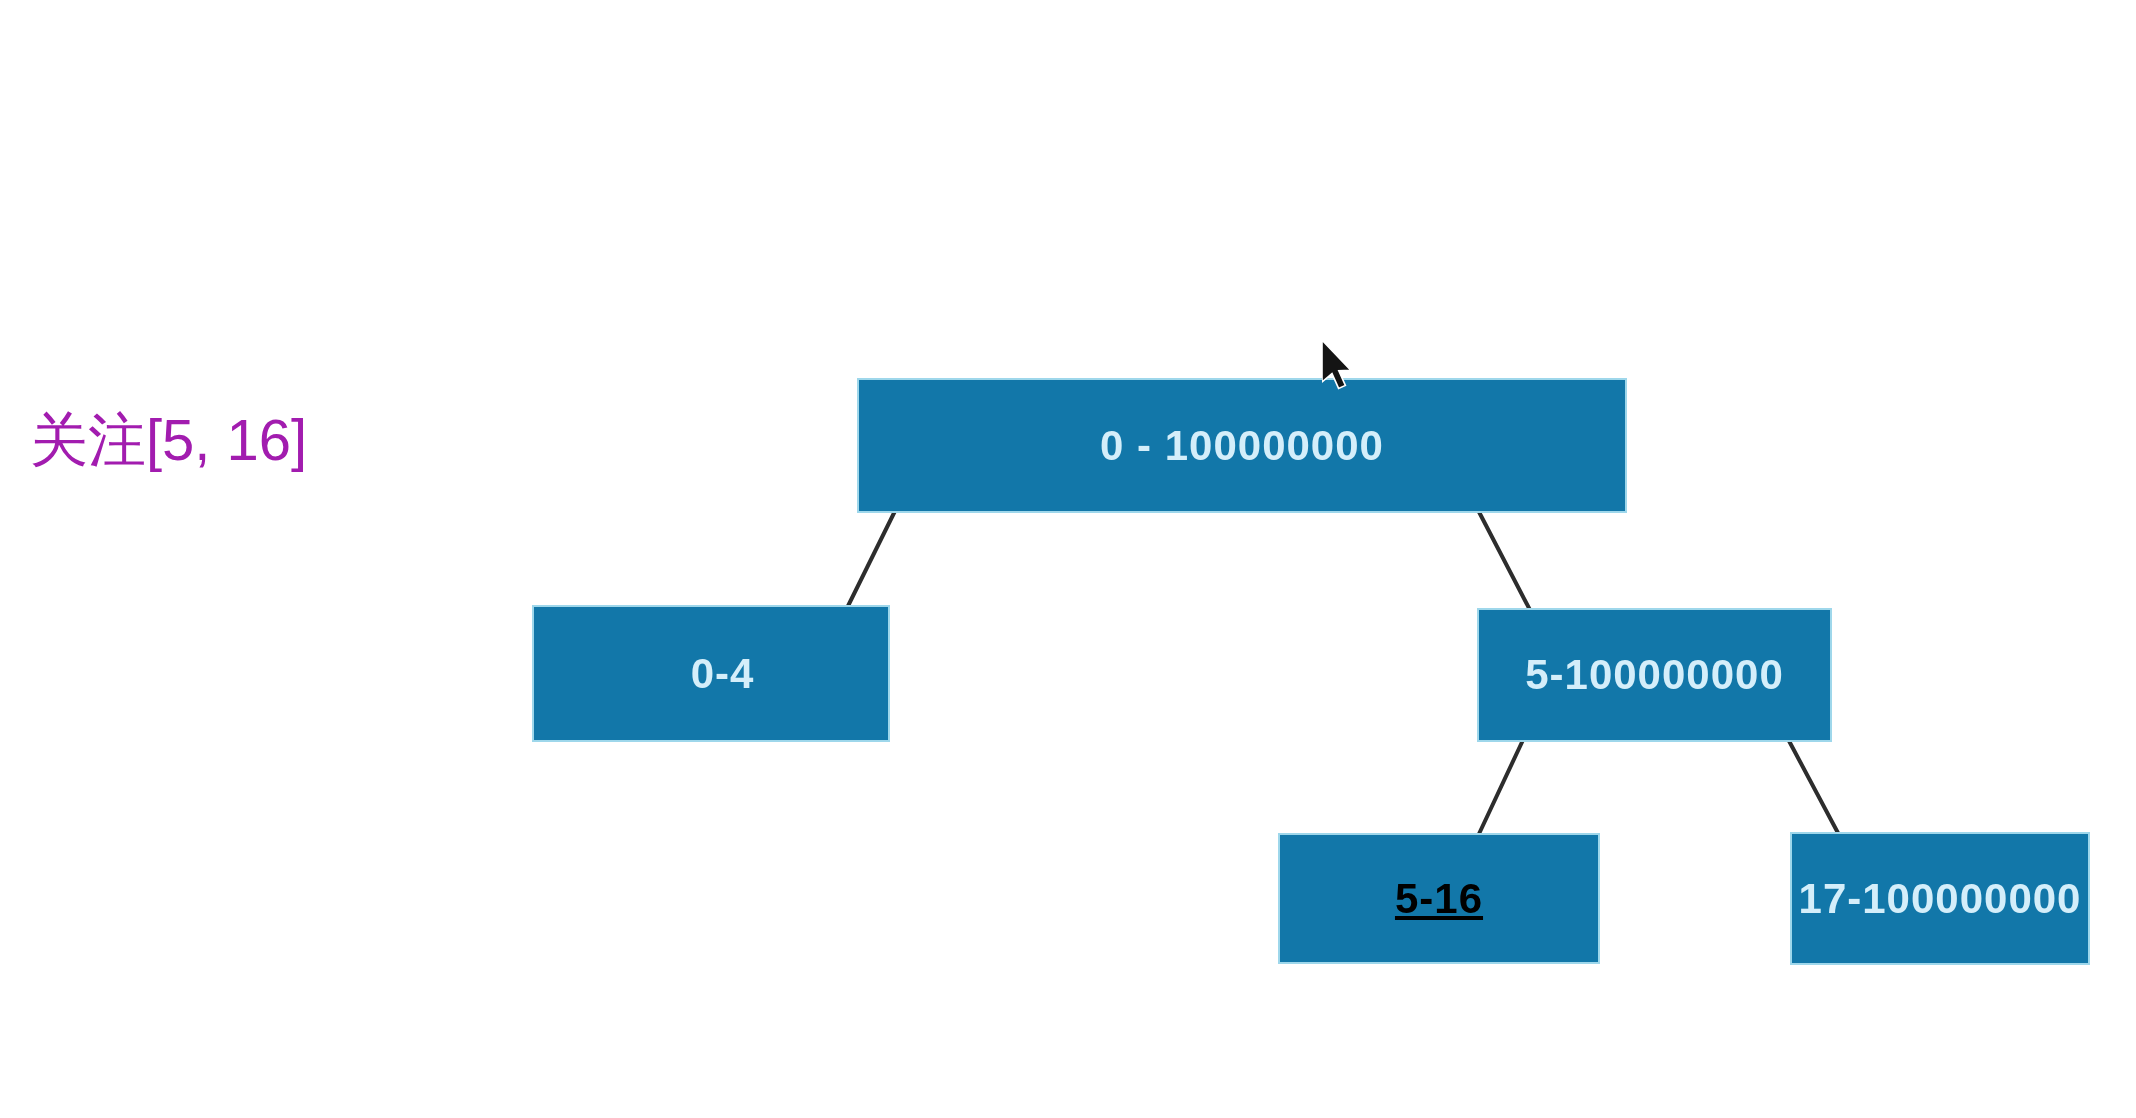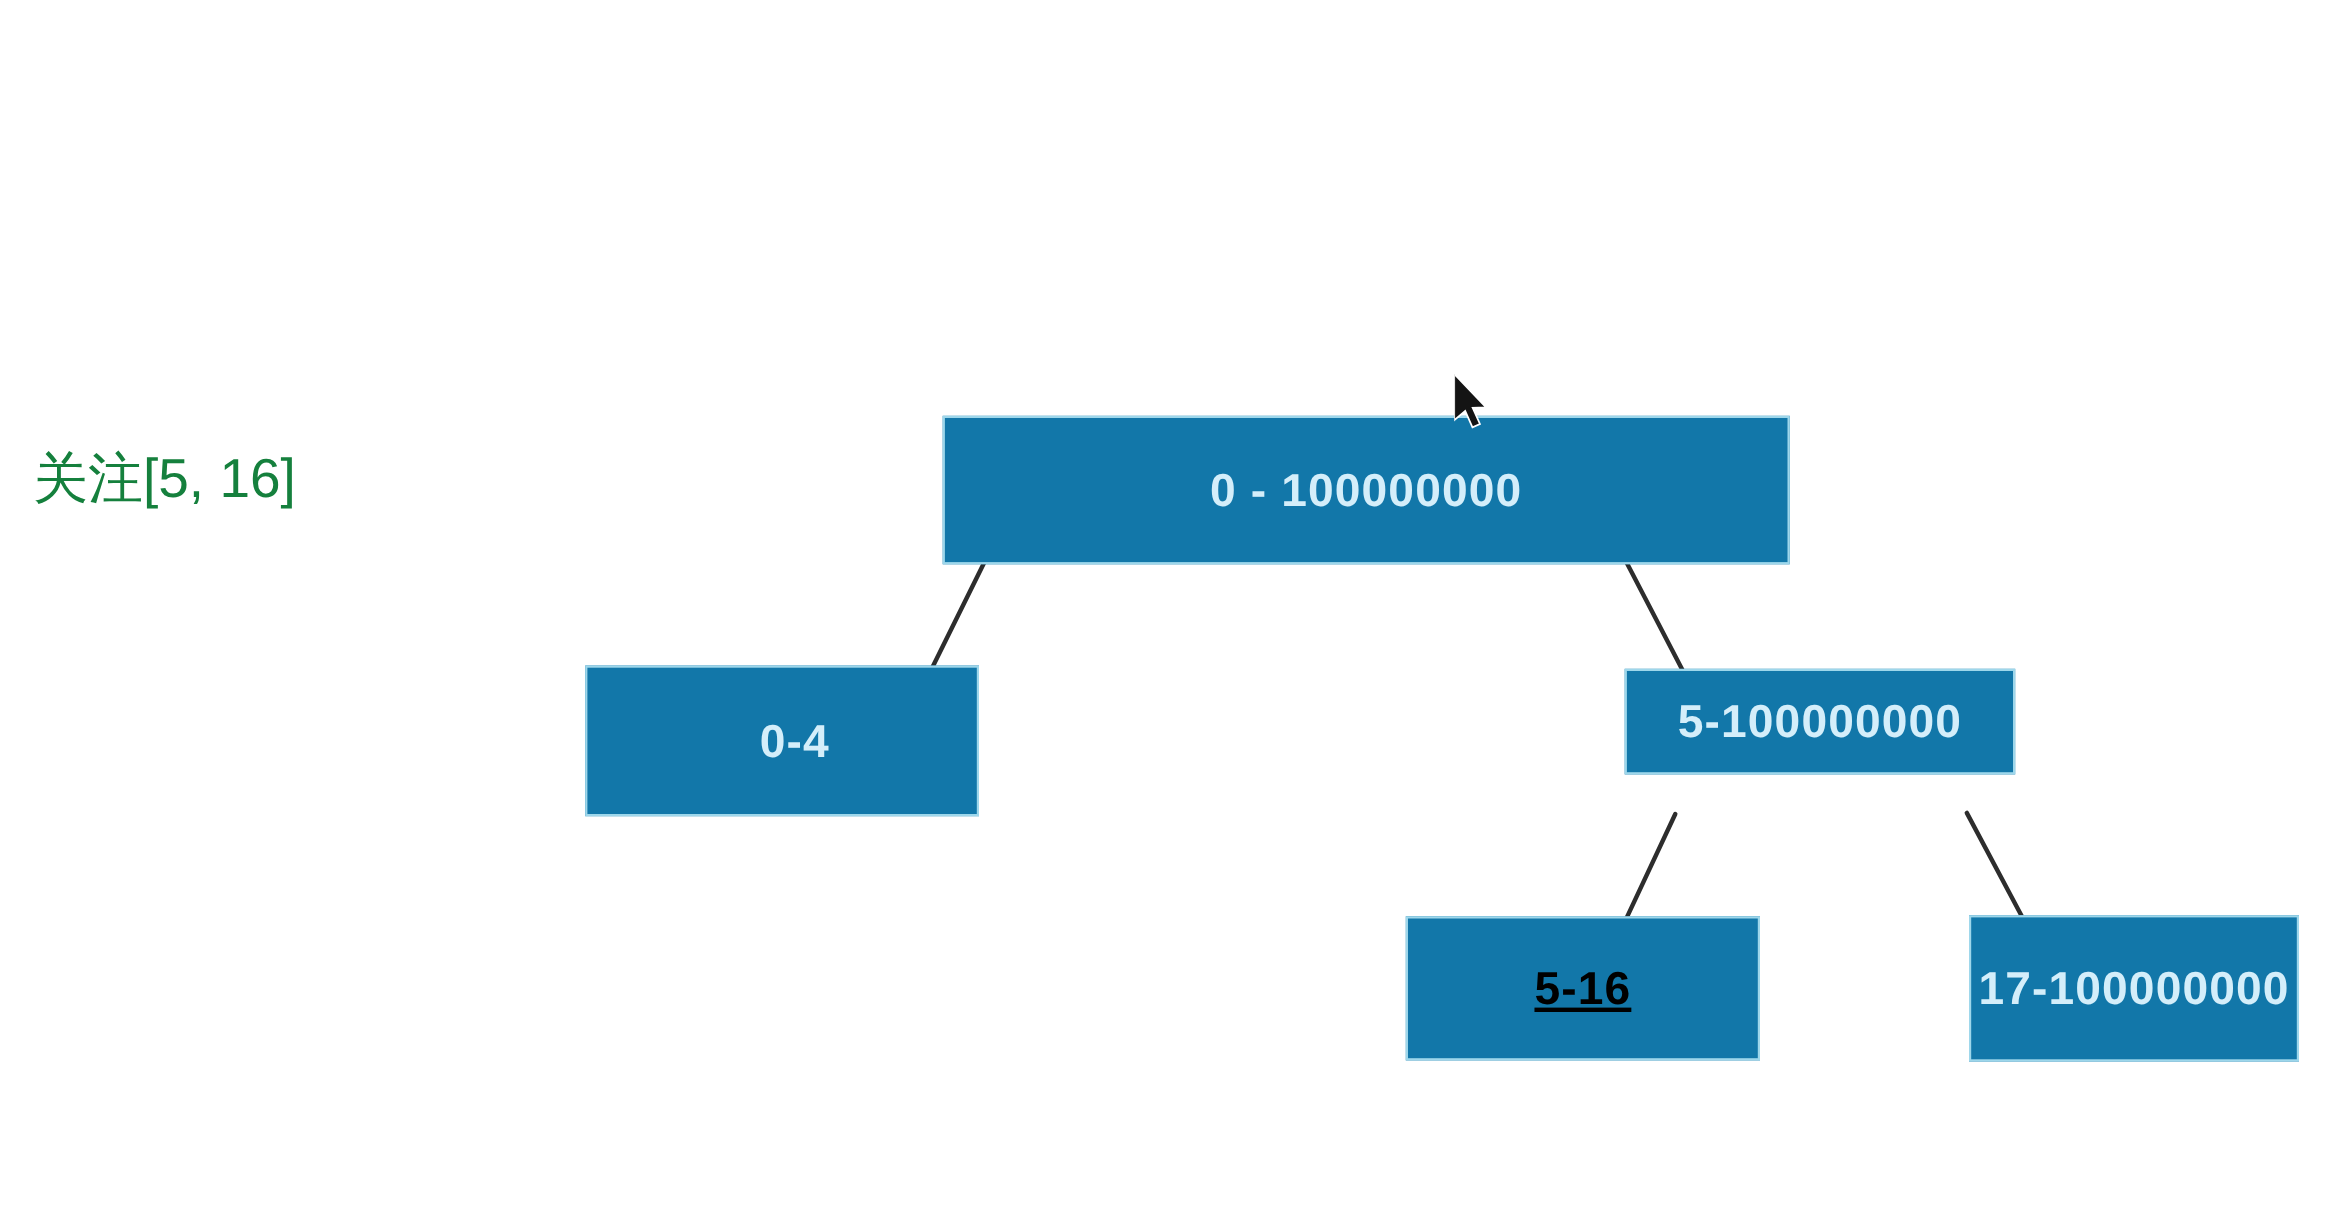--- a/index.html
+++ b/index.html
@@ -19,22 +19,22 @@
     font-size: 114px;
     font-weight: bold;
     letter-spacing: 5px;
     white-space: nowrap;
     line-height: 1.25;
   }
   .note {
     position: absolute;
     left: 30px;
     top: 402px;
-    font-size: 50px;
-    color: #15803d;
+    font-size: 58px;
+    color: #a21caf;
     white-space: nowrap;
   }
   .layer {
     position: absolute;
     left: 0; top: 0;
     width: 2136px; height: 1118px;
   }
   .node {
     position: absolute;
     box-sizing: border-box;
@@ -68,21 +68,21 @@
       <line x1="1788" y1="739" x2="1838" y2="833" stroke="#2d2d2d" stroke-width="4" stroke-linecap="round"></line>
     </svg>
 
   <div class="layer">
       <div class="node" style="left: 857px; top: 378px; width: 770px; height: 135px; background: rgb(18, 119, 169); border-color: rgb(158, 215, 235);">
         <span style="color: rgb(212, 238, 250);">0 - 100000000</span>
       </div>
       <div class="node" style="left: 532px; top: 605px; width: 358px; height: 137px; background: rgb(18, 119, 169); border-color: rgb(158, 215, 235); padding-left: 23px;">
         <span style="color: rgb(212, 238, 250);">0-4</span>
       </div>
-      <div class="node" style="left: 1477px; top: 608px; width: 355px; height: 96px; background: rgb(18, 119, 169); border-color: rgb(158, 215, 235);">
+      <div class="node" style="left: 1477px; top: 608px; width: 355px; height: 134px; background: rgb(18, 119, 169); border-color: rgb(158, 215, 235);">
         <span style="color: rgb(212, 238, 250);">5-100000000</span>
       </div>
       <div class="node" style="left: 1278px; top: 833px; width: 322px; height: 131px; background: rgb(18, 119, 169); border-color: rgb(158, 215, 235);">
         <span style="color: #000000; text-decoration: underline;">5-16</span>
       </div>
       <div class="node" style="left: 1790px; top: 832px; width: 300px; height: 133px; background: rgb(18, 119, 169); border-color: rgb(158, 215, 235);">
         <span style="color: rgb(212, 238, 250);">17-100000000</span>
       </div>
     </div>
 

